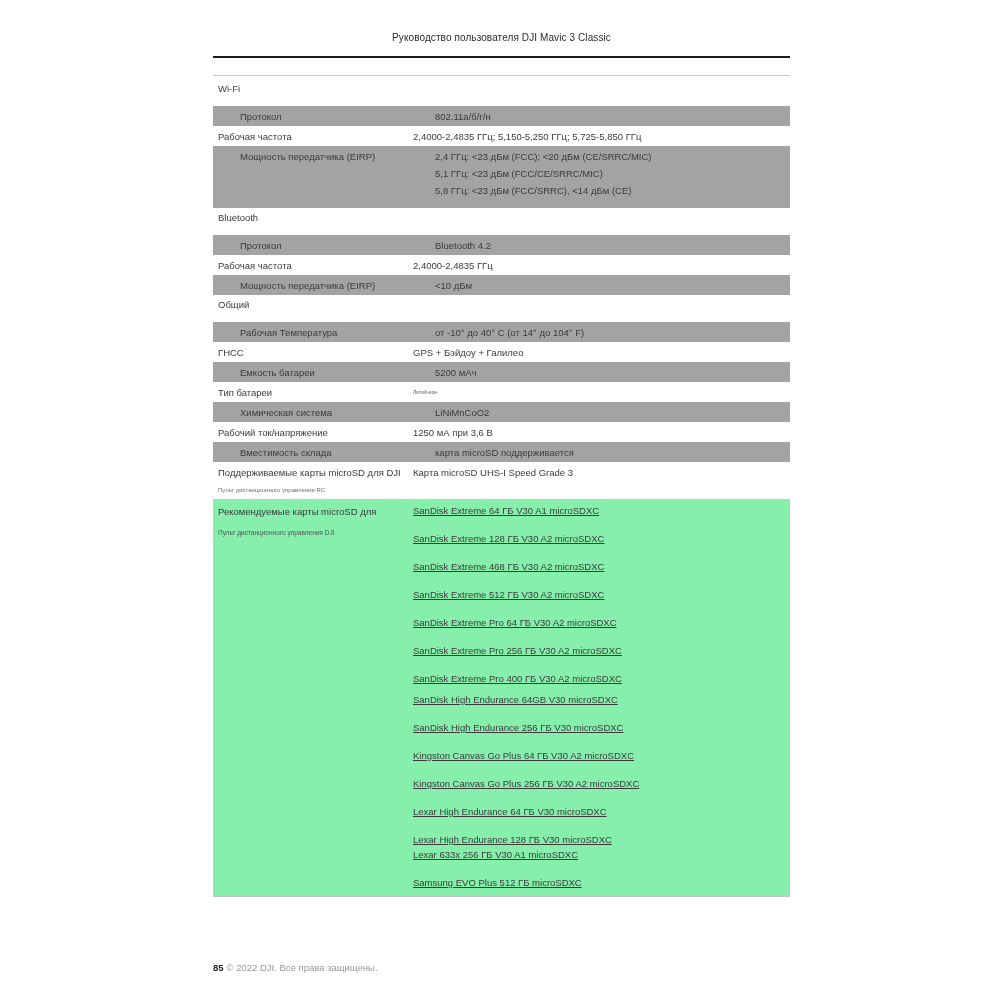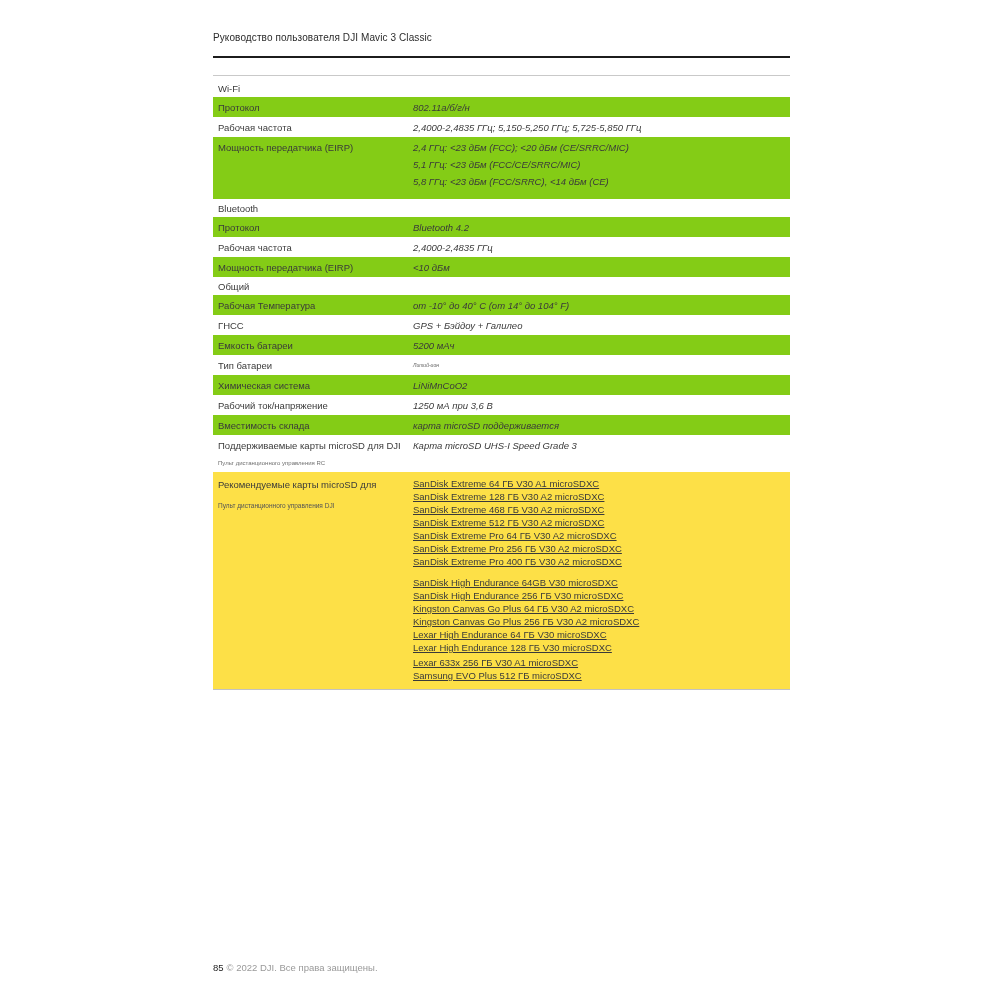--- a/index.html
+++ b/index.html
@@ -14,71 +14,72 @@
   .page {
     position: absolute;
     left: 213px; top: 0;
     width: 577px;
   }
   .doc-header {
     margin-top: 32px;
     font-size: 10px;
     letter-spacing: 0.1px;
     color: #2c2c2c;
+    text-align: center;
   }
   .rule-thick {
     margin-top: 13px;
     border-top: 2.5px solid #1c1c1c;
   }
   .rule-thin {
     margin-top: 17px;
     border-top: 1px solid #c9c9c9;
   }
   .spec-table { margin-top: 3px; font-size: 9.5px; line-height: 11px; }
-  .sec-row { padding: 4px 0 3px 5px; }
+  .sec-row { padding: 4px 0 12px 5px; }
   .row { display: flex; align-items: flex-start; }
-  .row.shaded { background: #84cc16; }
+  .row.shaded { background: #a3a3a3; padding-left: 22px; }
   .row .label {
     width: 200px;
     box-sizing: border-box;
     padding: 5px 8px 4px 5px;
   }
-  .row .value { flex: 1; padding: 5px 0 4px 0; font-style: italic; }
+  .row .value { flex: 1; padding: 5px 0 4px 0; }
   .row .value .line { margin-bottom: 6px; }
   .row .value .line:last-child { margin-bottom: 8px; }
   .value.tiny { font-size: 5px; line-height: 11px; color: #5a5a5a; }
   .note-row {
     padding: 3px 0 3px 5px;
     font-size: 6px;
     color: #6f6f6f;
   }
-  .big-row { background: #fde047; display: flex; align-items: flex-start; }
+  .big-row { background: #86efac; display: flex; align-items: flex-start; }
   .big-row .label-col {
     width: 200px;
     box-sizing: border-box;
     padding: 7px 8px 0 5px;
   }
   .big-row .label-col .sub {
     margin-top: 10px;
     font-size: 6.5px;
     color: #555555;
   }
   .cards { flex: 1; padding: 6px 0 8px 0; text-decoration: underline; }
-  .cards > div + div { margin-top: 2px; }
+  .cards > div + div { margin-top: 17px; }
   .cards > div:nth-child(8) { margin-top: 10px; }
   .cards > div:nth-child(14) { margin-top: 4px; }
   .cards > div:nth-child(16) { margin-top: 10px; }
   .big-row { border-bottom: 1.5px solid #c2c2c2; }
   .footer {
     position: absolute;
     left: 213px; top: 962px;
     font-size: 9.5px;
     color: #999999;
   }
-  .footer .pagenum { font-weight: normal; color: #1e1e1e; margin-right: 3px; }
+  .footer .pagenum { font-weight: bold; color: #1e1e1e; margin-right: 3px; }
 </style>
 </head>
 <body>
 
 <div class="page">
 
   <div class="doc-header">Руководство пользователя DJI Mavic 3 Classic</div>
   <div class="rule-thick"></div>
   <div class="rule-thin"></div>
 

